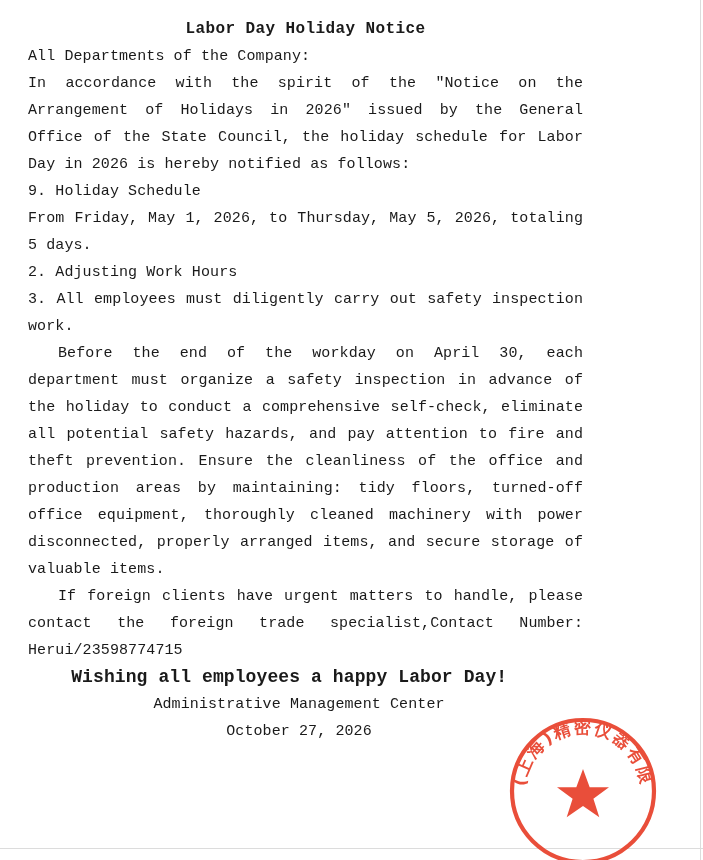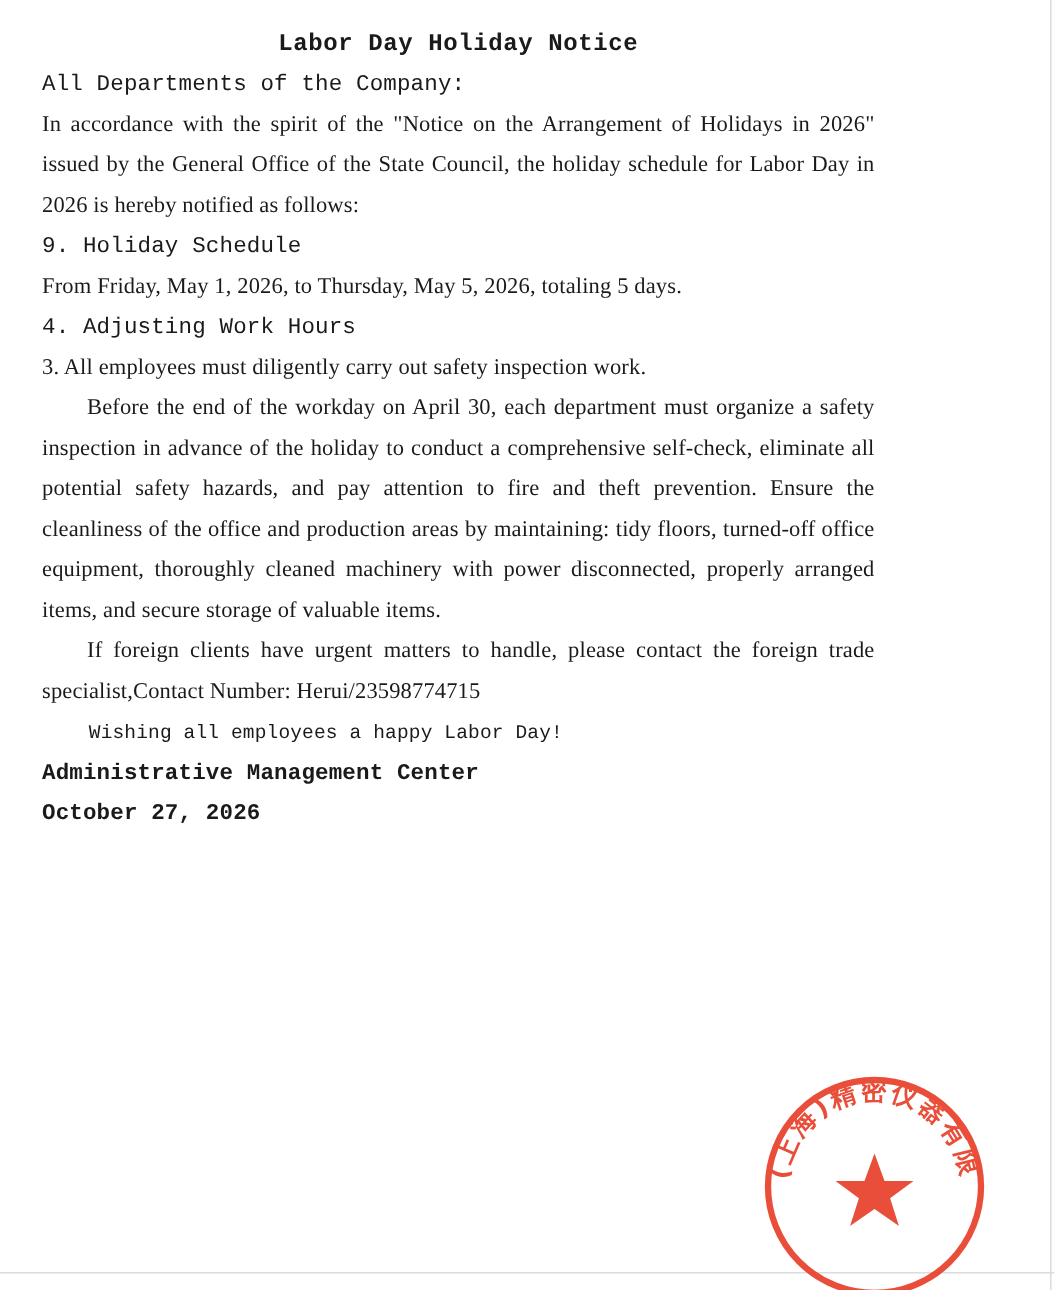--- a/index.html
+++ b/index.html
@@ -67,42 +67,40 @@
     text-align: left;
     white-space: pre-wrap;
     font-family: Liberation Mono, monospace;
   }
 
   
   p.para {
     text-align: justify;
     text-align-last: left;
     text-justify: inter-word;
-    font-family: Liberation Serif, serif;
   }
 
   p.para.indent {
     text-indent: 2em;
   }
 
   p.closing {
     margin: 0;
-    font-size: 13px;
-    font-weight: normal;
+    font-size: 18px;
+    font-weight: bold;
     line-height: 27px;
     text-indent: 2.4em;
     letter-spacing: 0.1px;
   }
 
   
   .sign-block {
     margin-top: 0;
     padding-right: 13px;
-    text-align: left;
-    font-weight: bold;
+    text-align: center;
   }
   .sign-block p {
     margin: 0;
     font-size: 15px;
     line-height: 27px;
     letter-spacing: 0.1px;
   }
 
   
   .seal {
@@ -131,21 +129,21 @@
   <h1 class="doc-title">Labor Day Holiday Notice</h1>
 
   <p class="line">All Departments of the Company:</p>
 
   <p class="para">In accordance with the spirit of the "Notice on the Arrangement of Holidays in 2026" issued by the General Office of the State Council, the holiday schedule for Labor Day in 2026 is hereby notified as follows:</p>
 
   <p class="line">9. Holiday Schedule</p>
 
   <p class="para">From Friday, May 1, 2026, to Thursday, May 5, 2026, totaling 5 days.</p>
 
-  <p class="line">4. Adjusting Work Hours</p>
+  <p class="line">2. Adjusting Work Hours</p>
 
 
   <p class="para">3. All employees must diligently carry out safety inspection work.</p>
 
   <p class="para indent">Before the end of the workday on April 30, each department must organize a safety inspection in advance of the holiday to conduct a comprehensive self-check, eliminate all potential safety hazards, and pay attention to fire and theft prevention. Ensure the cleanliness of the office and production areas by maintaining: tidy floors, turned-off office equipment, thoroughly cleaned machinery with power disconnected, properly arranged items, and secure storage of valuable items.</p>
 
   <p class="para indent">If foreign clients have urgent matters to handle, please contact the foreign trade specialist,Contact Number: Herui/23598774715</p>
 
   <p class="closing">Wishing all employees a happy Labor Day!</p>
 

